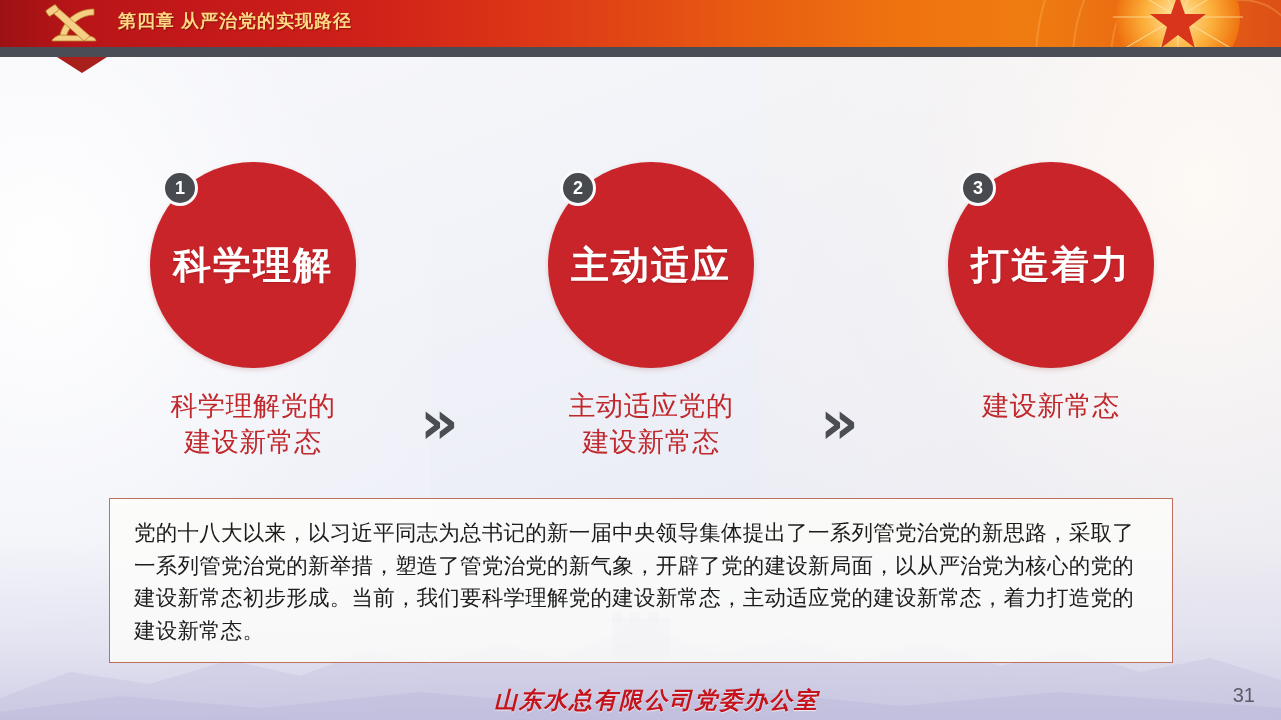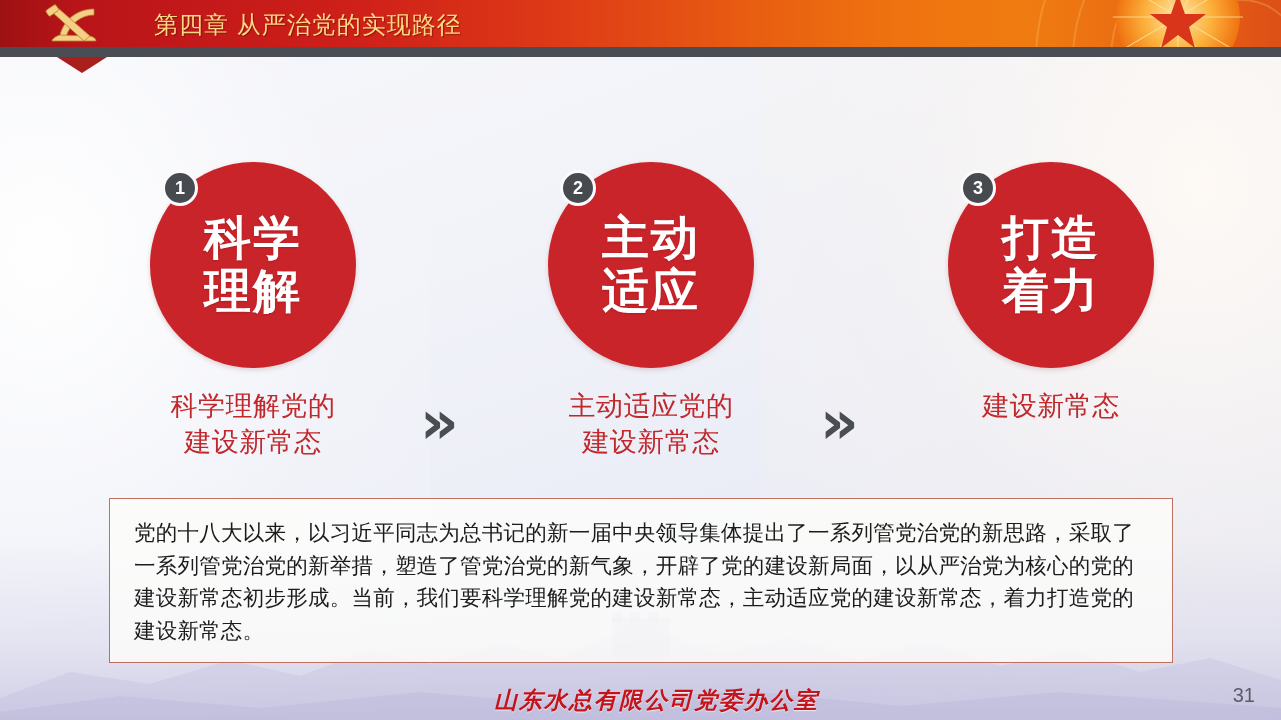--- a/index.html
+++ b/index.html
@@ -73,27 +73,26 @@
     pointer-events: none;
   }
   .header-emblem {
     position: absolute;
     left: 34px; top: 3px;
     width: 84px; height: 42px;
   }
   .header-title {
     position: absolute;
     left: 118px; top: 9px;
-    font-size: 24px;
-    font-weight: normal;
+    font-size: 18px;
+    font-weight: bold;
     color: #ffd983;
     letter-spacing: 1px;
     text-shadow: 1px 1px 1px rgba(90,10,0,0.55);
     white-space: nowrap;
-    margin-left: 36px;
   }
 
   
   .header-underbar {
     position: absolute;
     left: 0; top: 47px;
     width: 1281px; height: 10px;
     background: #4a4d53;
   }
   
@@ -122,25 +121,25 @@
     width: 206px; height: 206px;
     border-radius: 50%;
     background: #c9242a;
     box-shadow: 0 2px 5px rgba(120,30,30,0.18);
   }
   .step-label {
     position: absolute;
     left: 0; top: 0;
     width: 206px; height: 206px;
     display: flex;
-    flex-direction: column;
+    flex-direction: row;
     align-items: center;
     justify-content: center;
     color: #ffffff;
-    font-size: 47px;
+    font-size: 38px;
     font-weight: bold;
     line-height: 1.12;
     letter-spacing: 2px;
     text-shadow: 0 1px 2px rgba(90,10,10,0.25);
   }
   .step-badge {
     position: absolute;
     left: 12px; top: 8px;
     width: 36px; height: 36px;
     border-radius: 50%;

